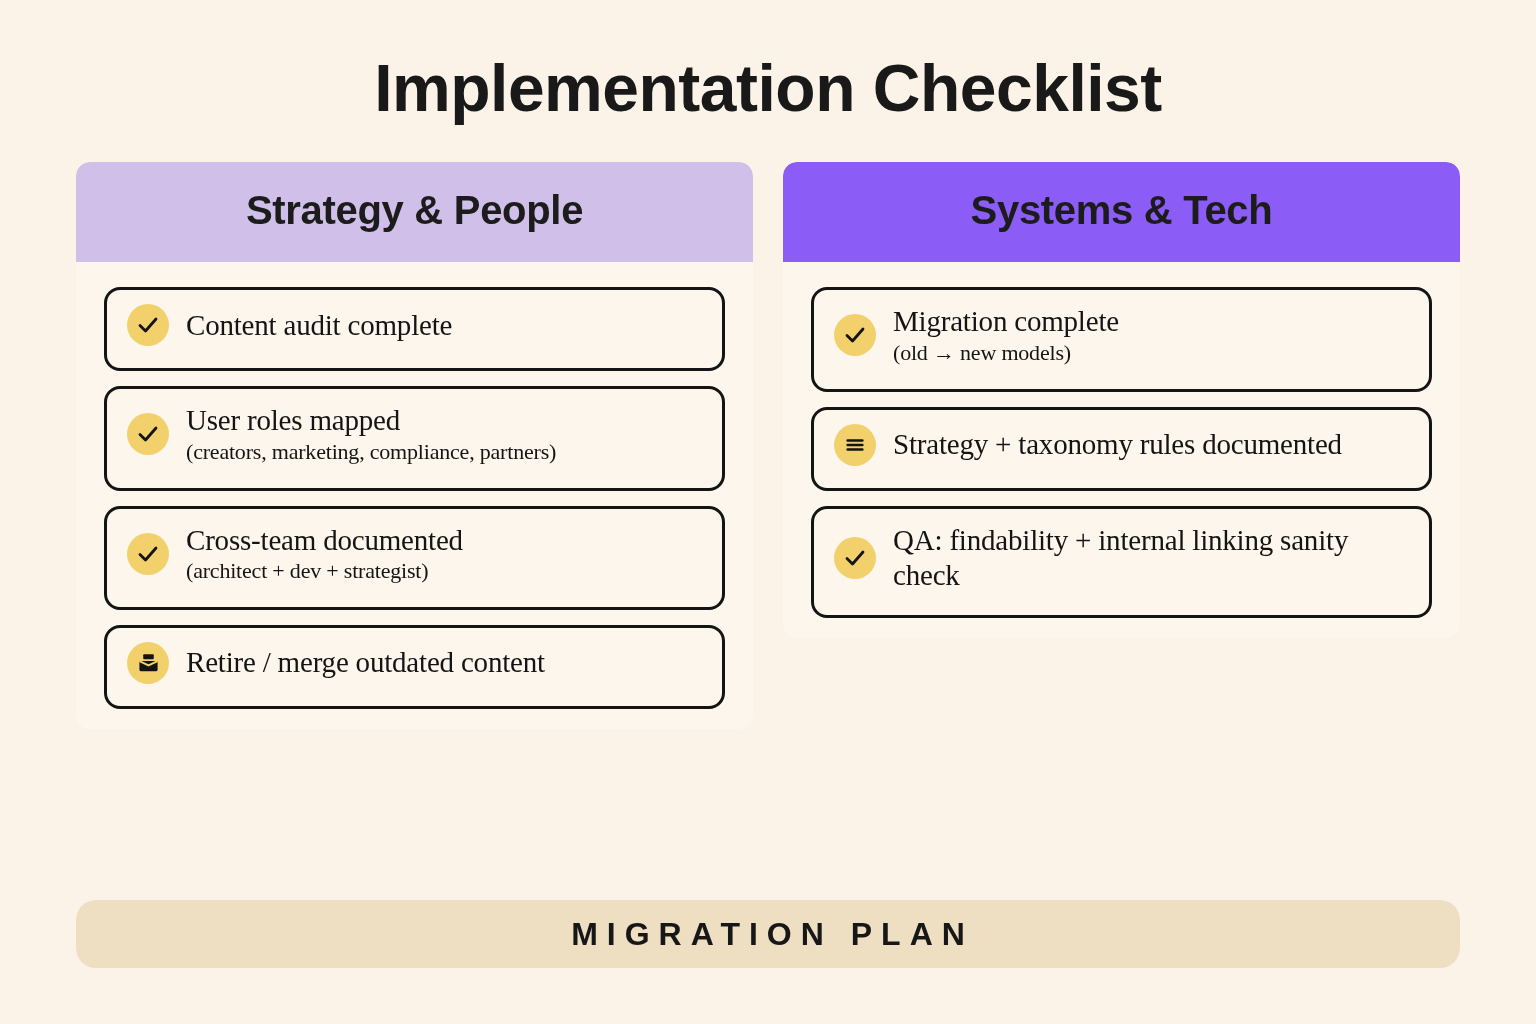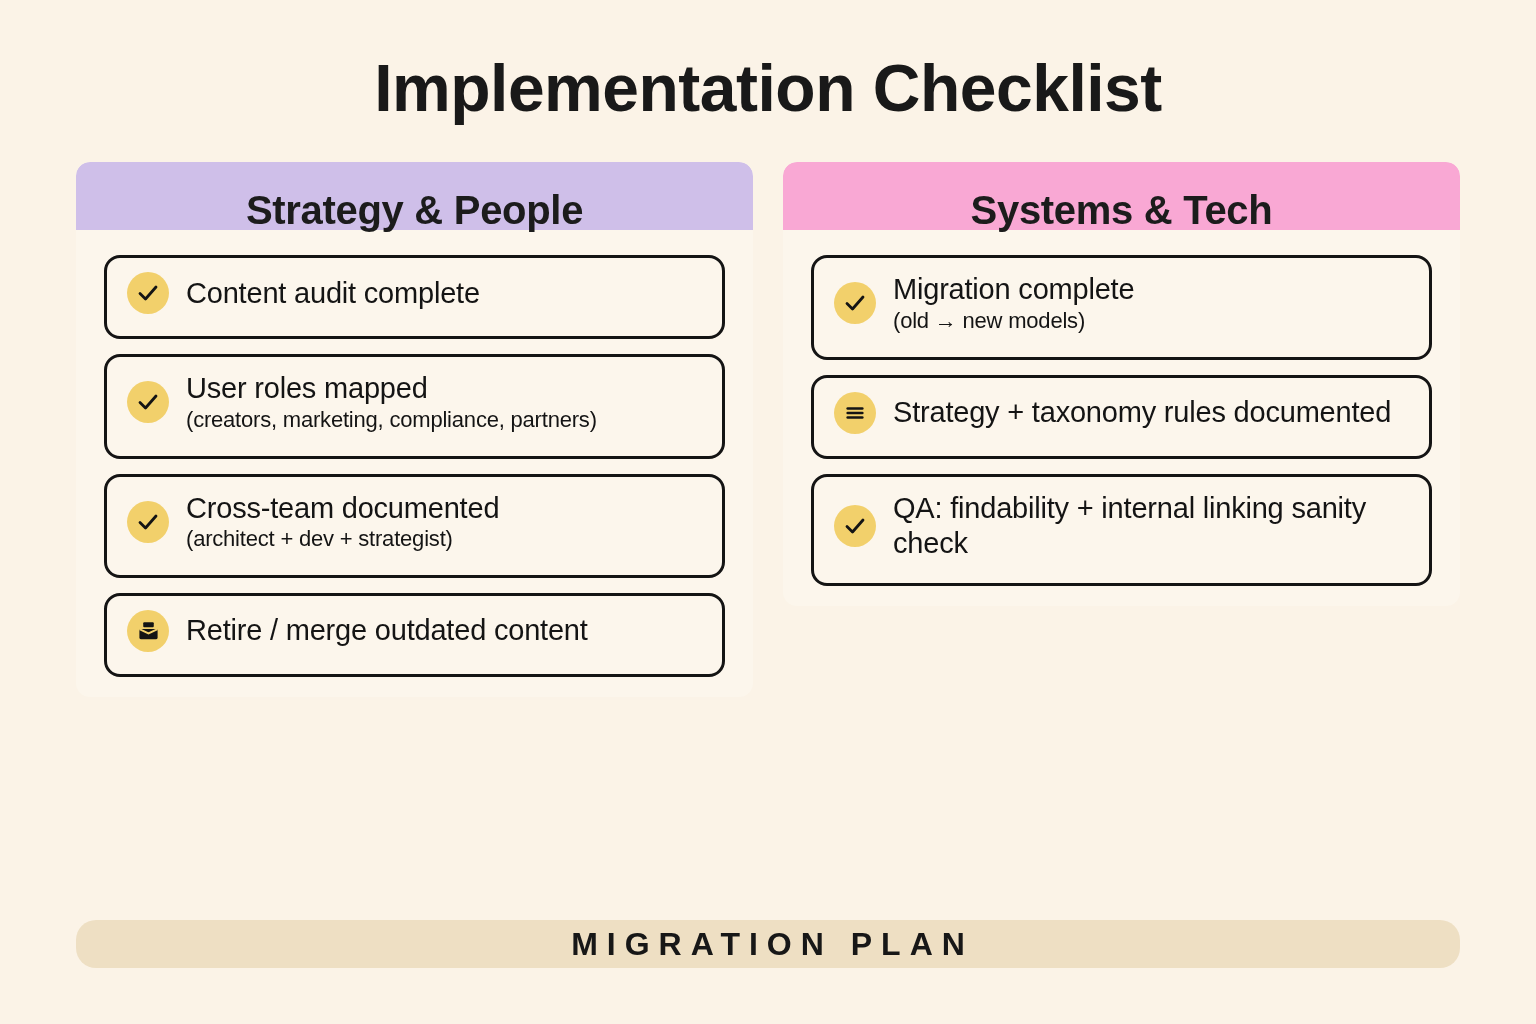--- a/index.html
+++ b/index.html
@@ -50,21 +50,21 @@
     overflow: hidden;
   }
 
   .col-header {
     border-radius: 14px 14px 0 0;
     text-align: center;
     font-size: 40px;
     font-weight: 700;
     color: #1C1C1C;
     letter-spacing: -0.3px;
-    height: 68px;
+    height: 100px;
     line-height: 96px;
     box-sizing: border-box;
   }
   .col-header.strategy { background: #CFBFE9; }
   .col-header.systems  { background: #B6BEEC; }
 
   .items {
     padding: 25px 28px 0 28px;
     display: flex;
     flex-direction: column;
@@ -74,20 +74,21 @@
   .item {
     display: flex;
     align-items: center;
     gap: 17px;
     border: 3px solid #141414;
     border-radius: 16px;
     background: #FCF6EC;
     padding: 14px 20px 22px 20px;
     box-sizing: border-box;
     min-height: 74px;
+    font-family: Liberation Serif, serif;
   }
 
   .badge {
     flex: 0 0 auto;
     width: 42px;
     height: 42px;
     border-radius: 50%;
     background: #F2D06B;
     display: flex;
     align-items: center;
@@ -110,21 +111,21 @@
     letter-spacing: -0.2px;
     display: block;
   }
 
   
   .footer {
     position: absolute;
     left: 76px;
     right: 76px;
     bottom: 56px;
-    height: 48px;
+    height: 68px;
     background: #EEDFC3;
     border-radius: 20px;
     display: flex;
     align-items: center;
     justify-content: center;
   }
   .footer-label {
     font-size: 32px;
     font-weight: 700;
     letter-spacing: 9px;
@@ -190,21 +191,21 @@
           </span>
           <span class="item-text">
             <span>Retire / merge outdated content</span>
           </span>
         </div>
 
       </div>
     </section>
 
     <section class="column">
-      <div class="col-header systems" style="background: #f9a8d4;">Systems &amp; Tech</div>
+      <div class="col-header systems" style="background: #8b5cf6;">Systems &amp; Tech</div>
       <div class="items">
 
         <div class="item">
           <span class="badge" style="background: rgb(242, 208, 107);">
             <svg width="24" height="24" viewBox="0 0 24 24" fill="none" stroke="#141414" stroke-width="2.8" stroke-linecap="round" stroke-linejoin="round">
                 <polyline points="4,12.5 9.5,18 20,6"></polyline>
               </svg>
           </span>
           <span class="item-text">
             <span>Migration complete</span>

